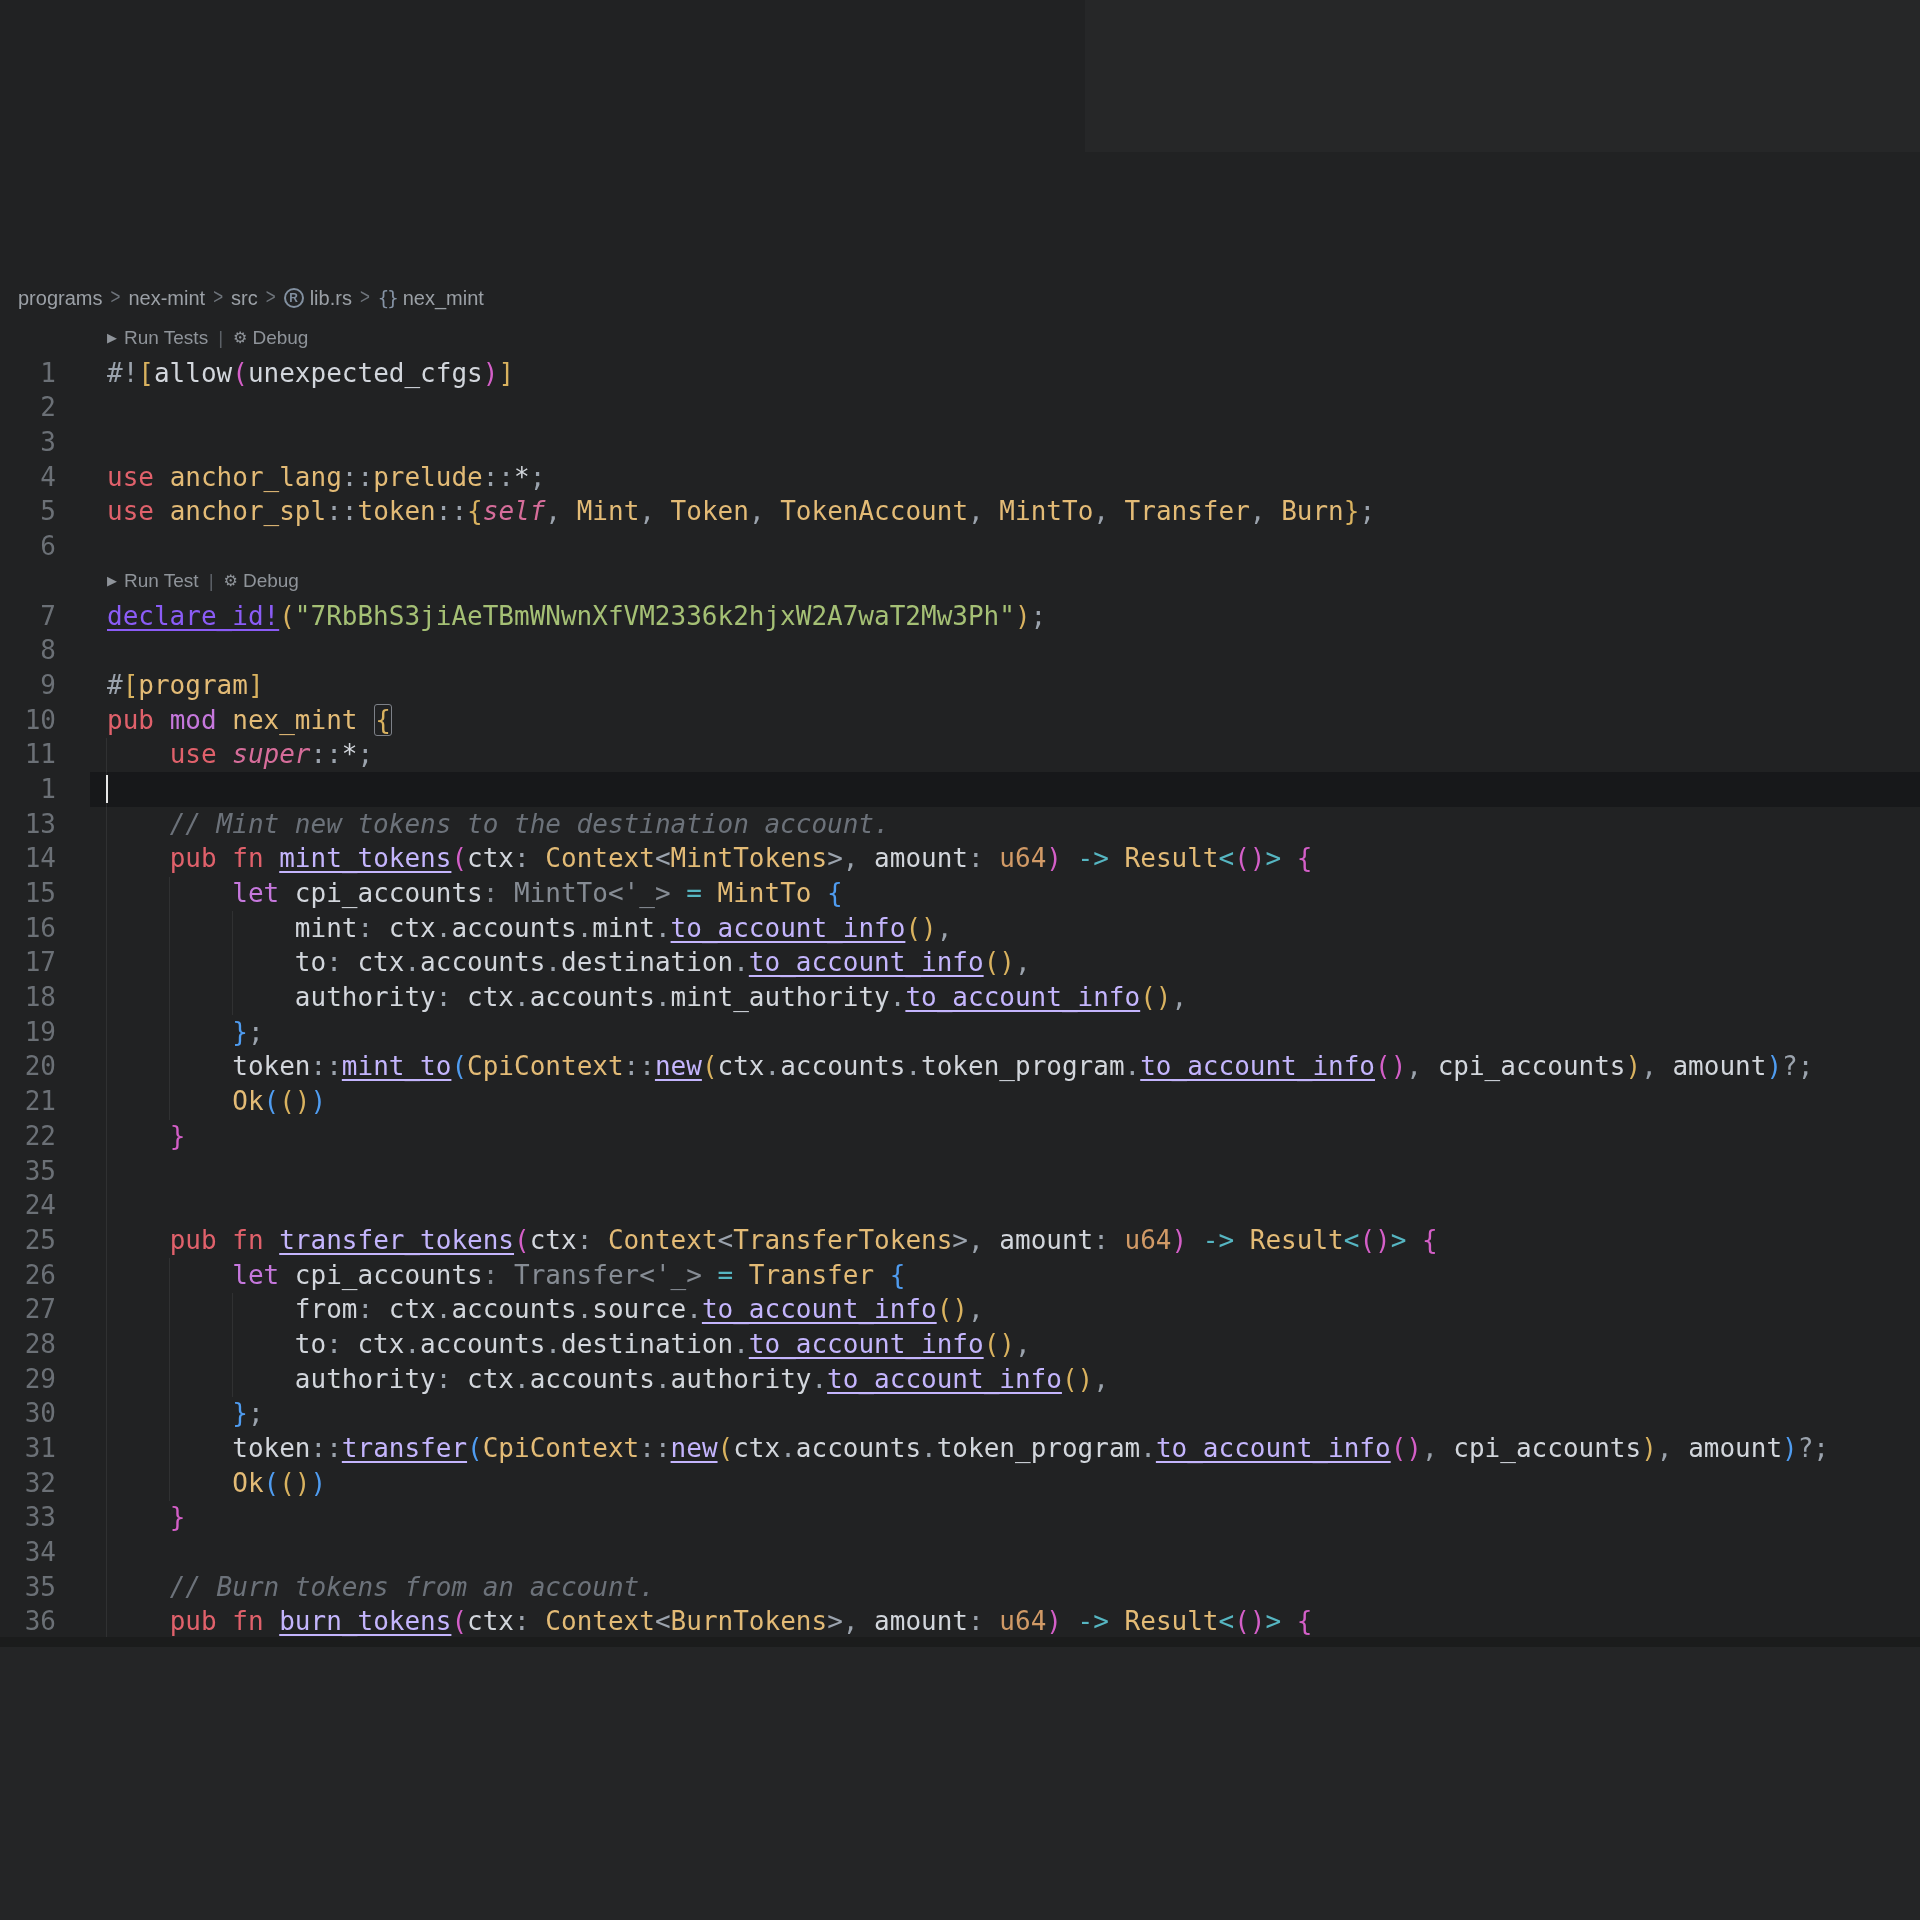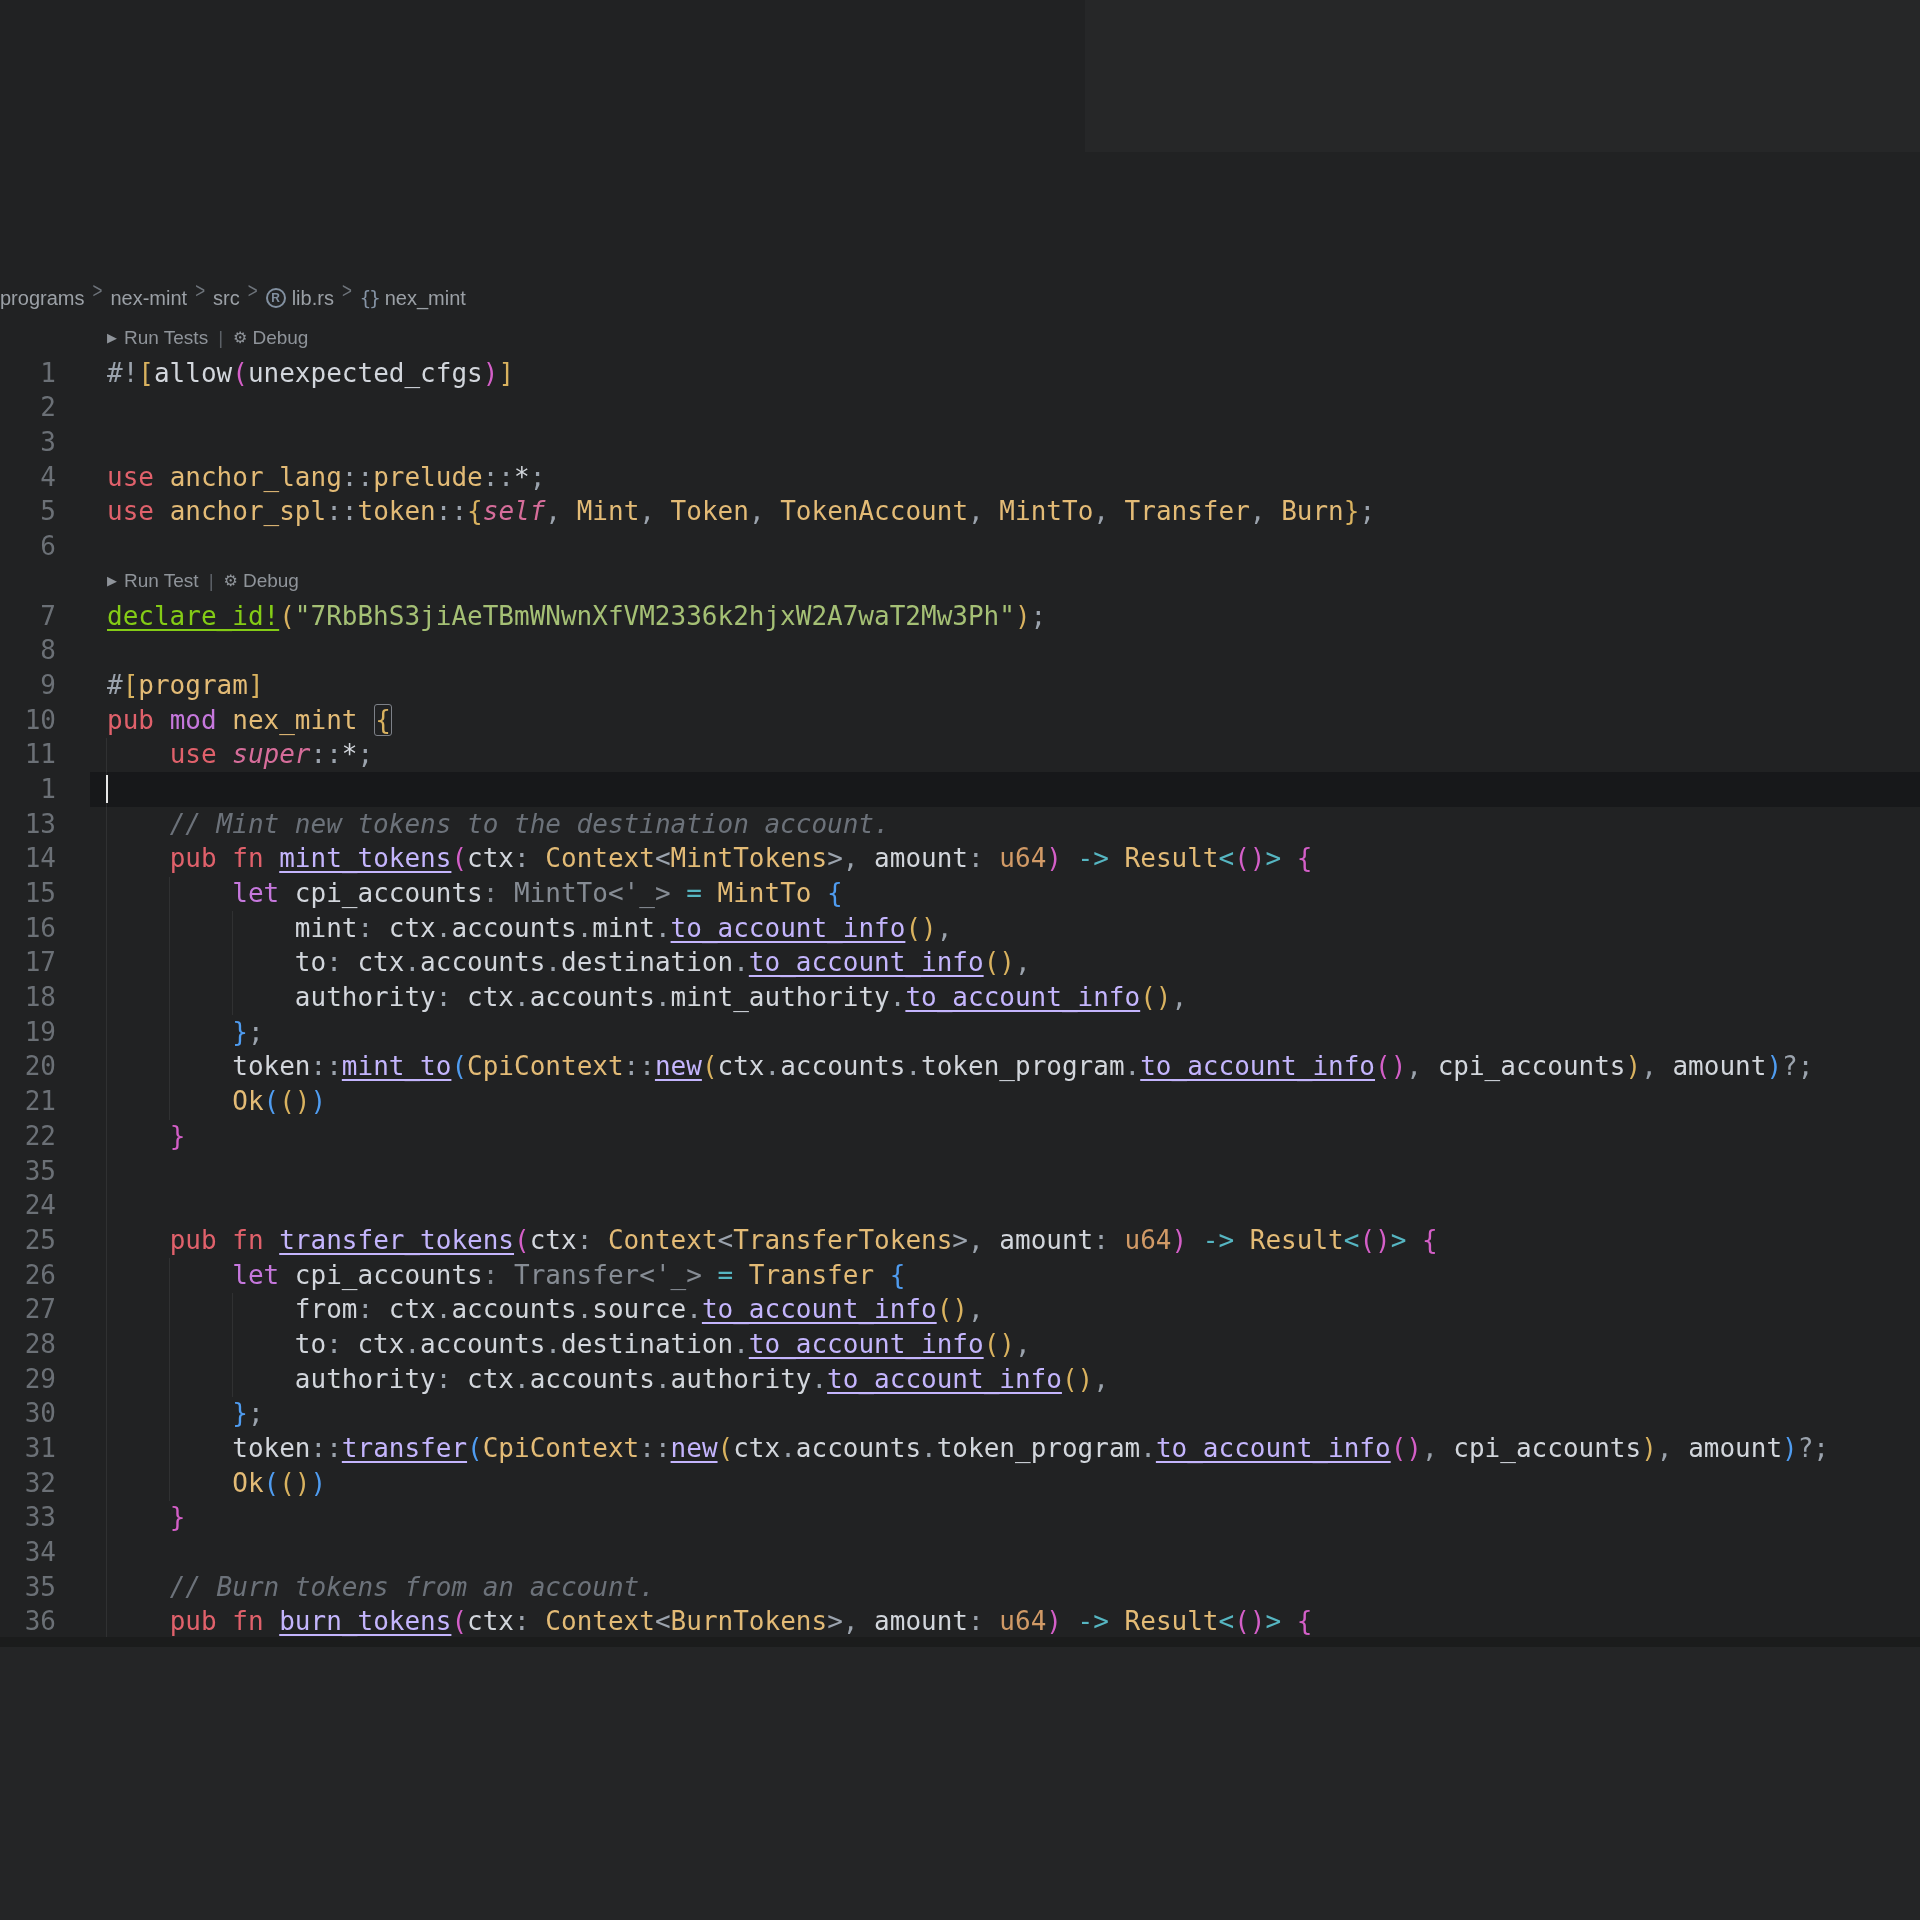--- a/index.html
+++ b/index.html
@@ -5,21 +5,21 @@
   html,body{margin:0;padding:0;background:#222324;}
   #screen{position:relative;width:1920px;height:1920px;background:#212223;overflow:hidden;
           font-family:"Liberation Sans",sans-serif;}
   
   #shade-top-right{position:absolute;left:1085px;top:0;width:835px;height:152px;
                    background:rgba(255,255,255,0.022);}
   #editor-bottom-divider{position:absolute;left:0;top:1637px;width:1920px;height:10px;background:#1b1c1c;}
   #below-editor{position:absolute;left:0;top:1647px;width:1920px;height:273px;background:#242526;}
 
   
-  #breadcrumb{position:absolute;left:0;top:283px;height:30px;display:flex;
+  #breadcrumb{position:absolute;left:18px;top:283px;height:30px;display:flex;align-items:center;
               font-size:20px;color:#9ba0a6;white-space:nowrap;}
   .bc-item{display:inline-flex;align-items:center;gap:6px;}
   .bc-sep{color:#6e747b;font-size:17px;margin:0 8px;transform:scaleY(1.25);display:inline-block;}
   .bc-rust-icon{display:inline-flex;align-items:center;justify-content:center;width:20px;height:20px;
                 border:2px solid #8290a0;border-radius:50%;color:#8290a0;
                 font-size:12px;font-weight:bold;box-sizing:border-box;}
   .bc-braces-icon{color:#8593a5;font-family:"DejaVu Sans Mono",monospace;font-size:19px;letter-spacing:-2px;}
 
   
   #code-rows{position:absolute;left:0;top:321px;width:1920px;}
@@ -35,21 +35,21 @@
   .lens .play{font-size:13px;margin-right:7px;}
   .lens .gear{font-size:16px;margin:0 5px 0 0;}
   .lens .sep{color:#5c6167;margin:0 10px;}
   .lens a{color:#8f949a;text-decoration:none;cursor:pointer;}
 
   
   .t-kw{color:#e0616b;}
   .t-kw2{color:#c678dd;}
   .t-self{color:#d66d9a;font-style:italic;}
   .t-fn{color:#c4b5fd;text-decoration:underline;text-decoration-thickness:1.5px;text-underline-offset:4px;margin-top:16px;}
-  .t-macro{color:#84cc16;text-decoration:underline;text-decoration-thickness:1.5px;text-underline-offset:4px;}
+  .t-macro{color:#8b5cf6;text-decoration:underline;text-decoration-thickness:1.5px;text-underline-offset:4px;}
   .t-type{color:#e3bb76;}
   .t-num{color:#d19a66;}
   .t-str{color:#a5c075;}
   .t-cmt{color:#6c727a;font-style:italic;}
   .t-pun{color:#9ba3ad;}
   .t-id{color:#d2d6dc;text-align:right;}
   .t-op{color:#56b6c2;}
   .t-b1{color:#d9b25f;}
   .t-b2{color:#d45fc8;}
   .t-b3{color:#4f9cf0;}

